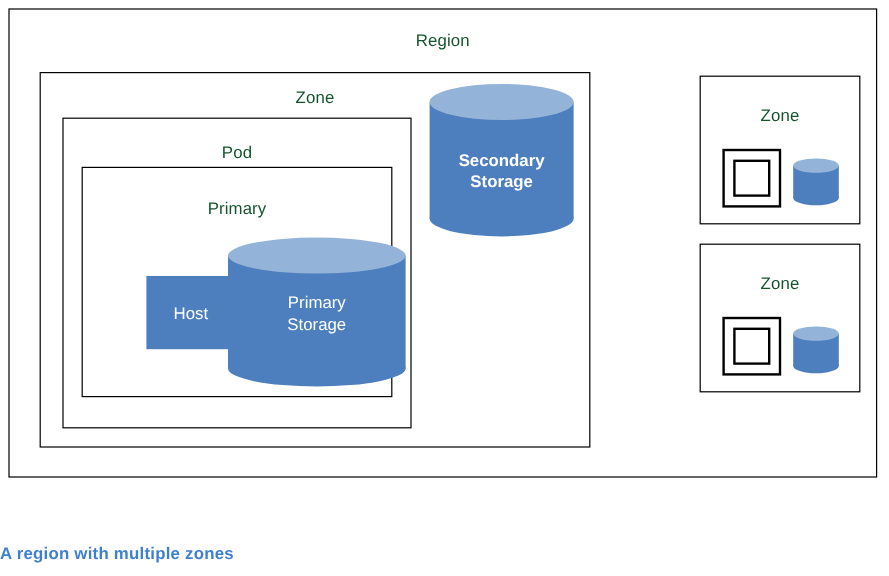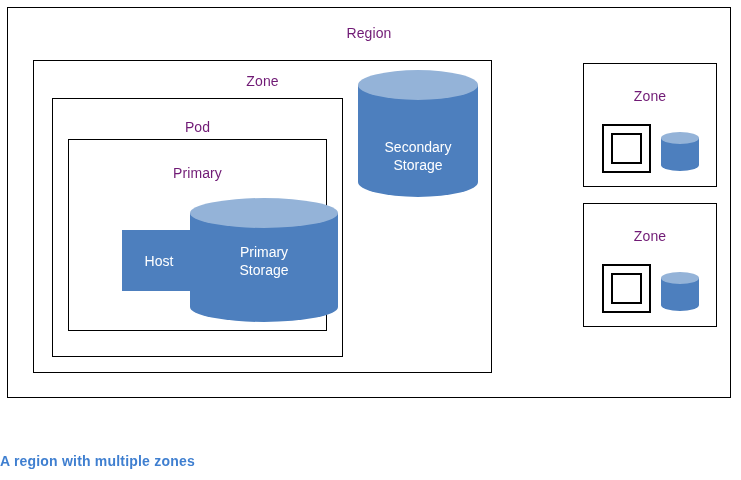--- a/index.html
+++ b/index.html
@@ -31,21 +31,21 @@
     background: transparent;
     box-sizing: border-box;
   }
   .box-label {
     position: absolute;
     left: 0;
     right: 0;
     text-align: center;
     font-size: 14px;
     line-height: 16px;
-    color: #701a75;
+    color: #14532d;
     letter-spacing: 0.1px;
     white-space: nowrap;
   }
 
   
   #region-box   { left: 7px;  top: 7px;   width: 724px; height: 391px; }
   #region-label { top: 17px; }
 
   #zone-box     { left: 33px; top: 60px;  width: 459px; height: 313px; }
   #zone-label   { top: 12px; }
@@ -128,21 +128,21 @@
   #primary-storage .cyl-top    { height: 30px; z-index: 2; }
   #primary-storage .cyl-body   { top: 15px; bottom: 15px; }
   #primary-storage .cyl-bottom { height: 30px; }
   #primary-storage .cyl-text   { top: 45px; }
 
   
   #secondary-storage { left: 358px; top: 70px; width: 120px; height: 127px; }
   #secondary-storage .cyl-top    { height: 30px; z-index: 2; }
   #secondary-storage .cyl-body   { top: 15px; bottom: 15px; }
   #secondary-storage .cyl-bottom { height: 30px; }
-  #secondary-storage .cyl-text   { top: 68px; }
+  #secondary-storage .cyl-text   { top: 54px; font-weight: bold; }
 
   
   .zone-mini {
     position: absolute;
     border: 1px solid #000000;
     box-sizing: border-box;
   }
   #zone-mini-1 { left: 583px; top: 63px;  width: 134px; height: 124px; }
   #zone-mini-2 { left: 583px; top: 203px; width: 134px; height: 124px; }
 

